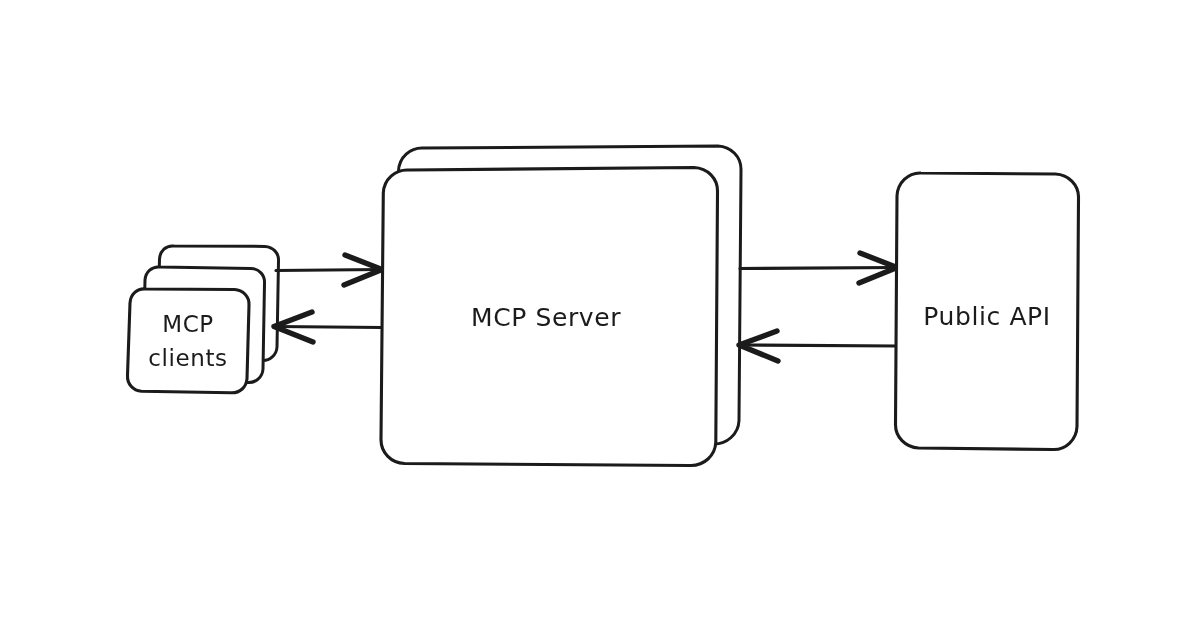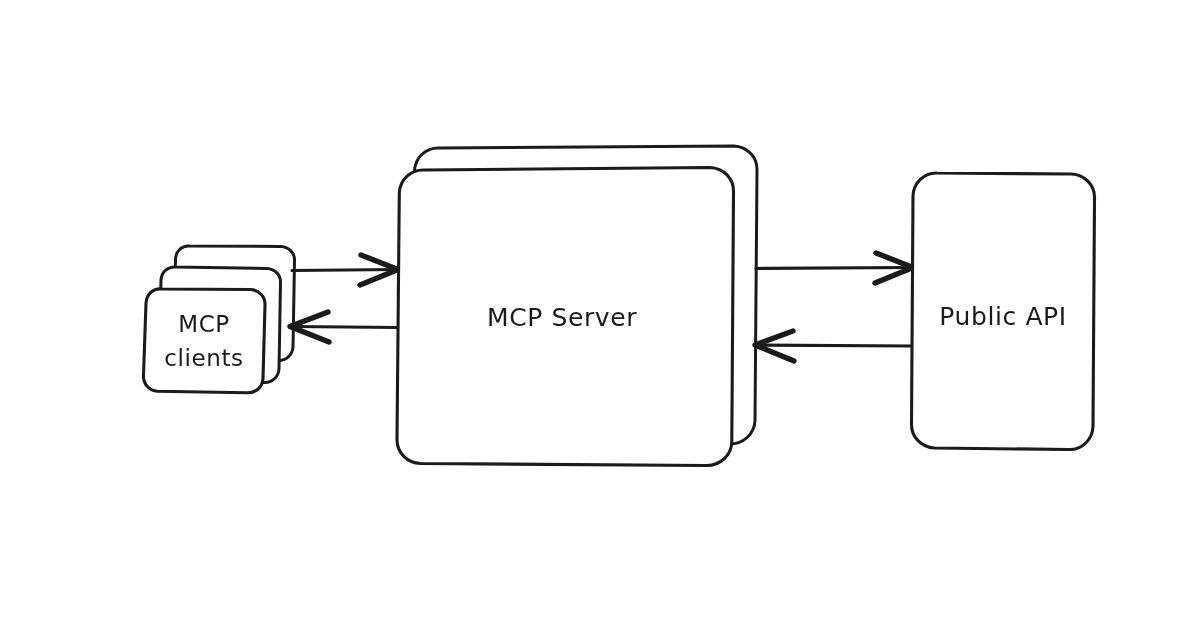--- a/index.html
+++ b/index.html
@@ -12,21 +12,20 @@
     width: 1200px;
     height: 630px;
     overflow: hidden;
     font-family: "DejaVu Sans", sans-serif;
   }
   #diagram-root {
     position: relative;
     width: 1184px;
     height: 630px;
     background: #ffffff;
-    padding-left: 16px;
   }
   svg#diagram-canvas {
     display: block;
     width: 1200px;
     height: 630px;
   }
   .node-shape {
     fill: #ffffff;
     stroke: #1b1b1b;
     stroke-width: 3.1;

